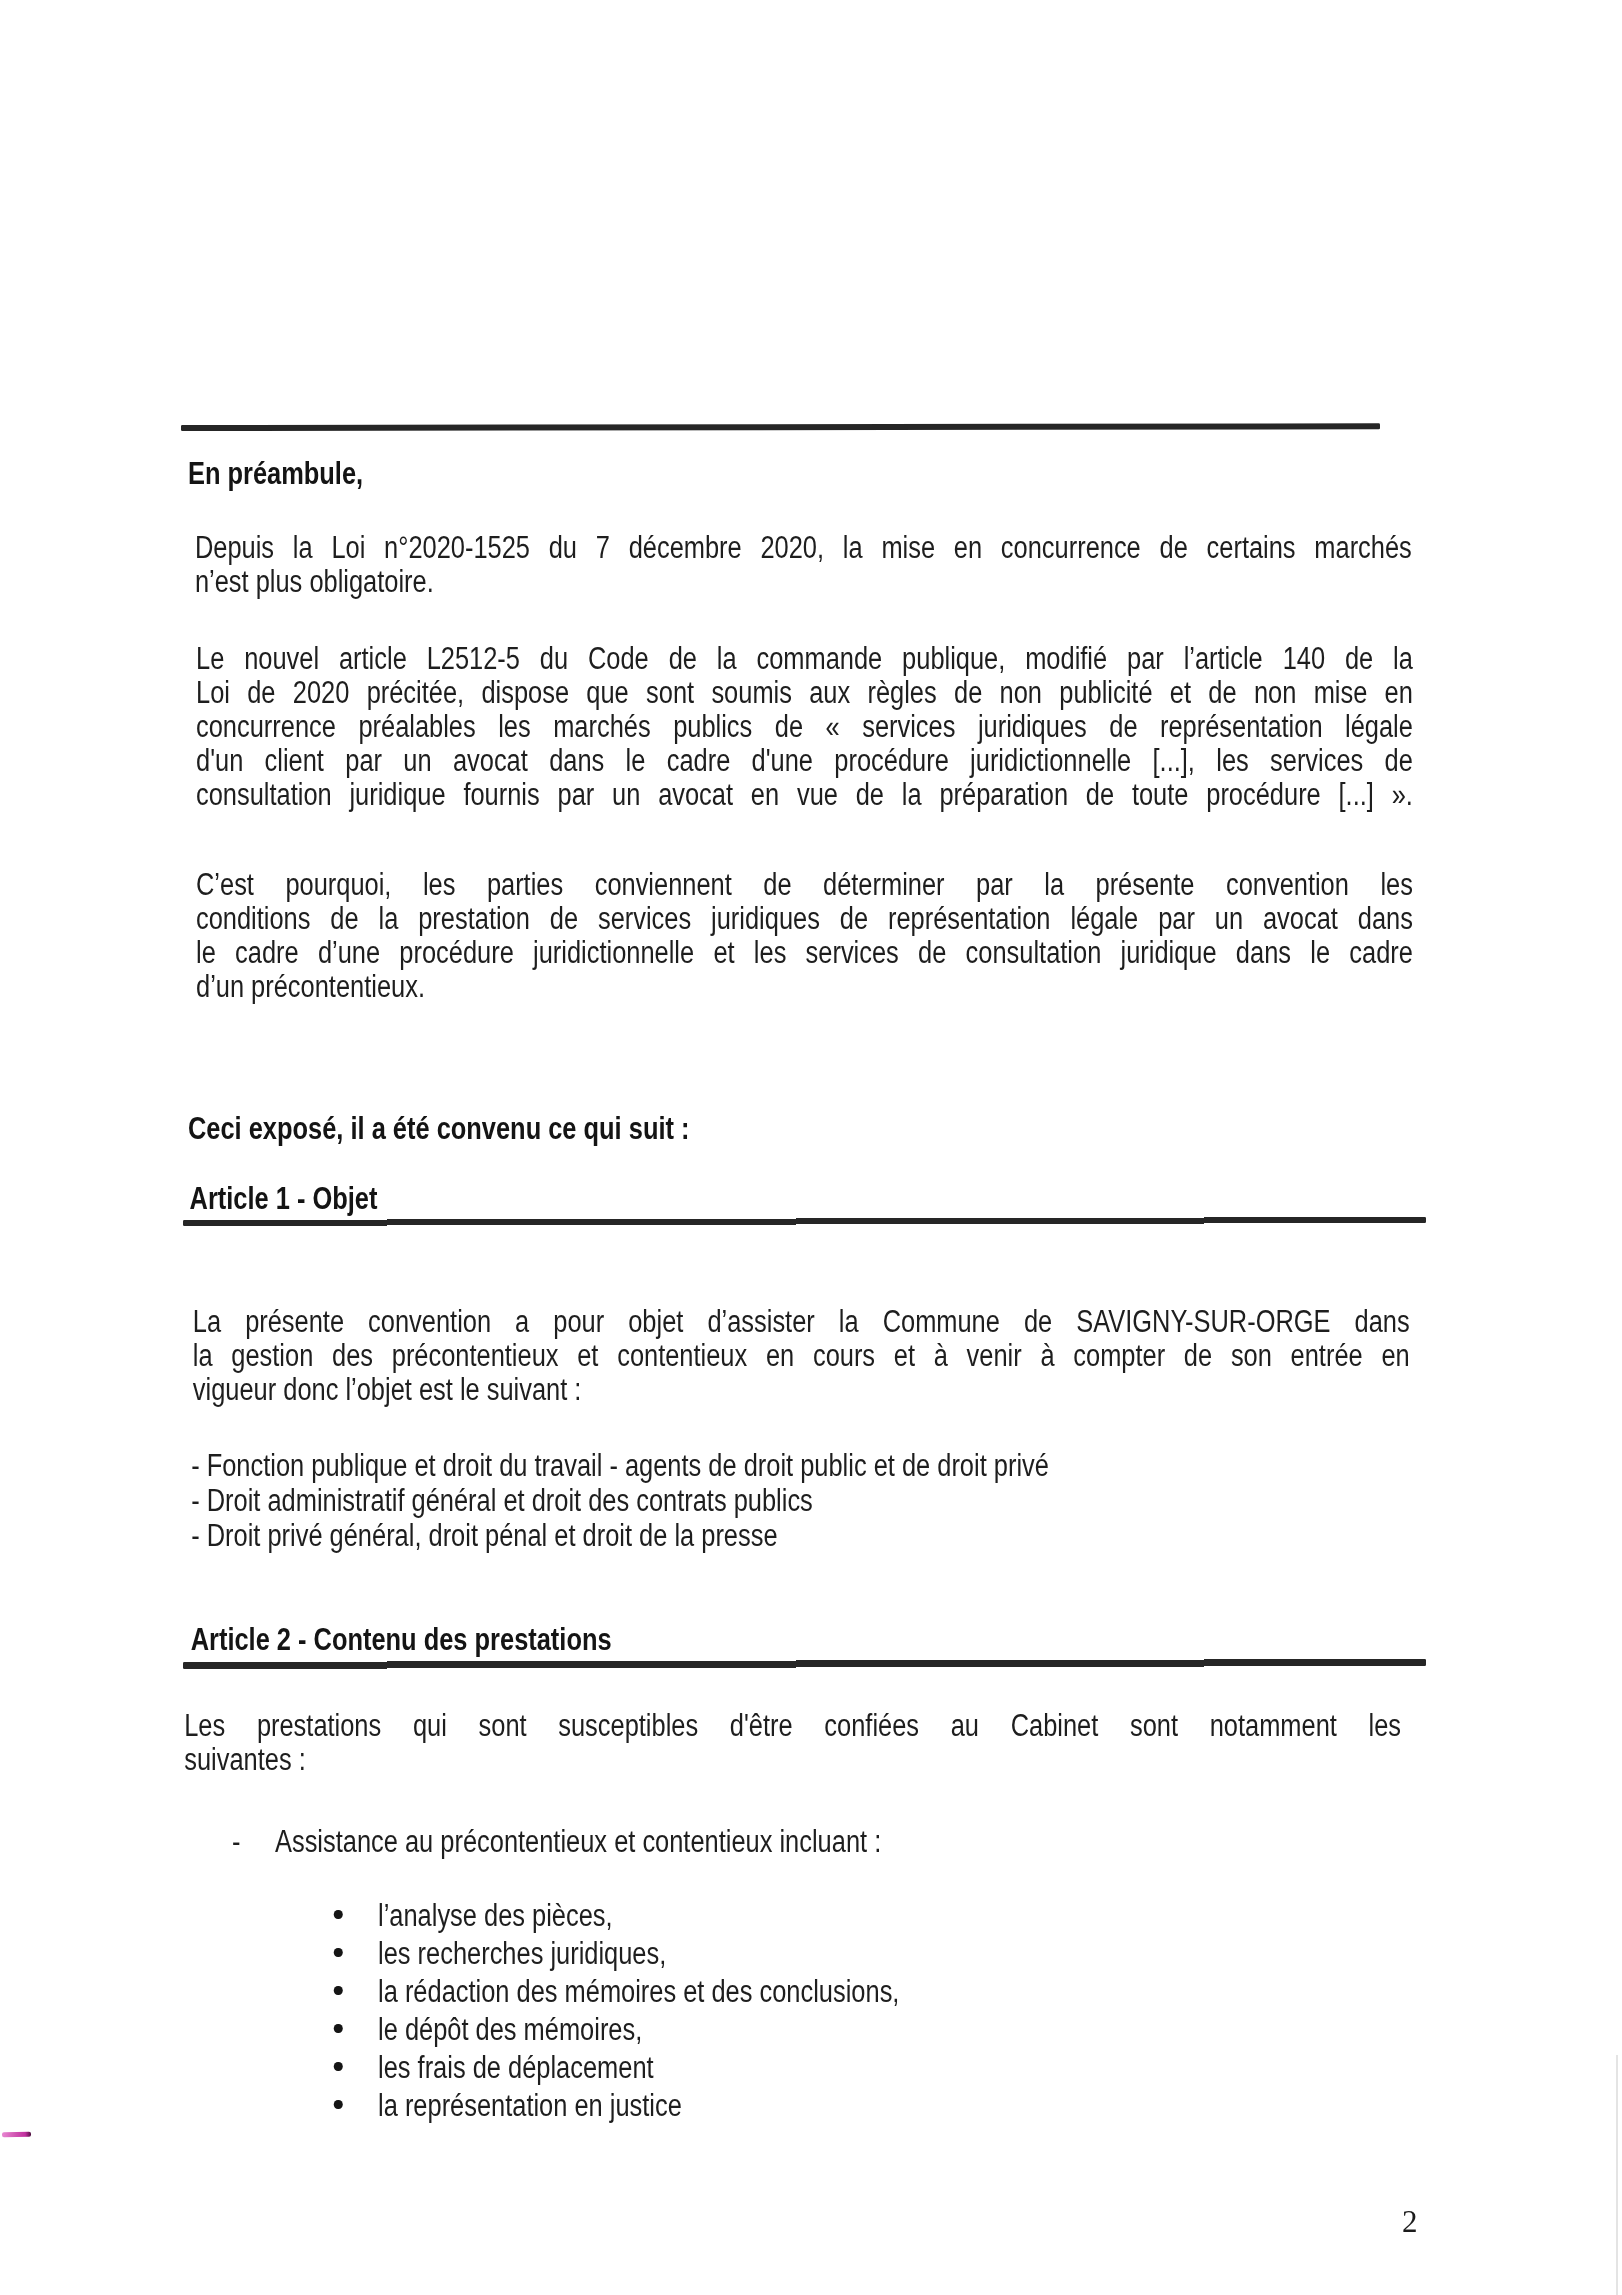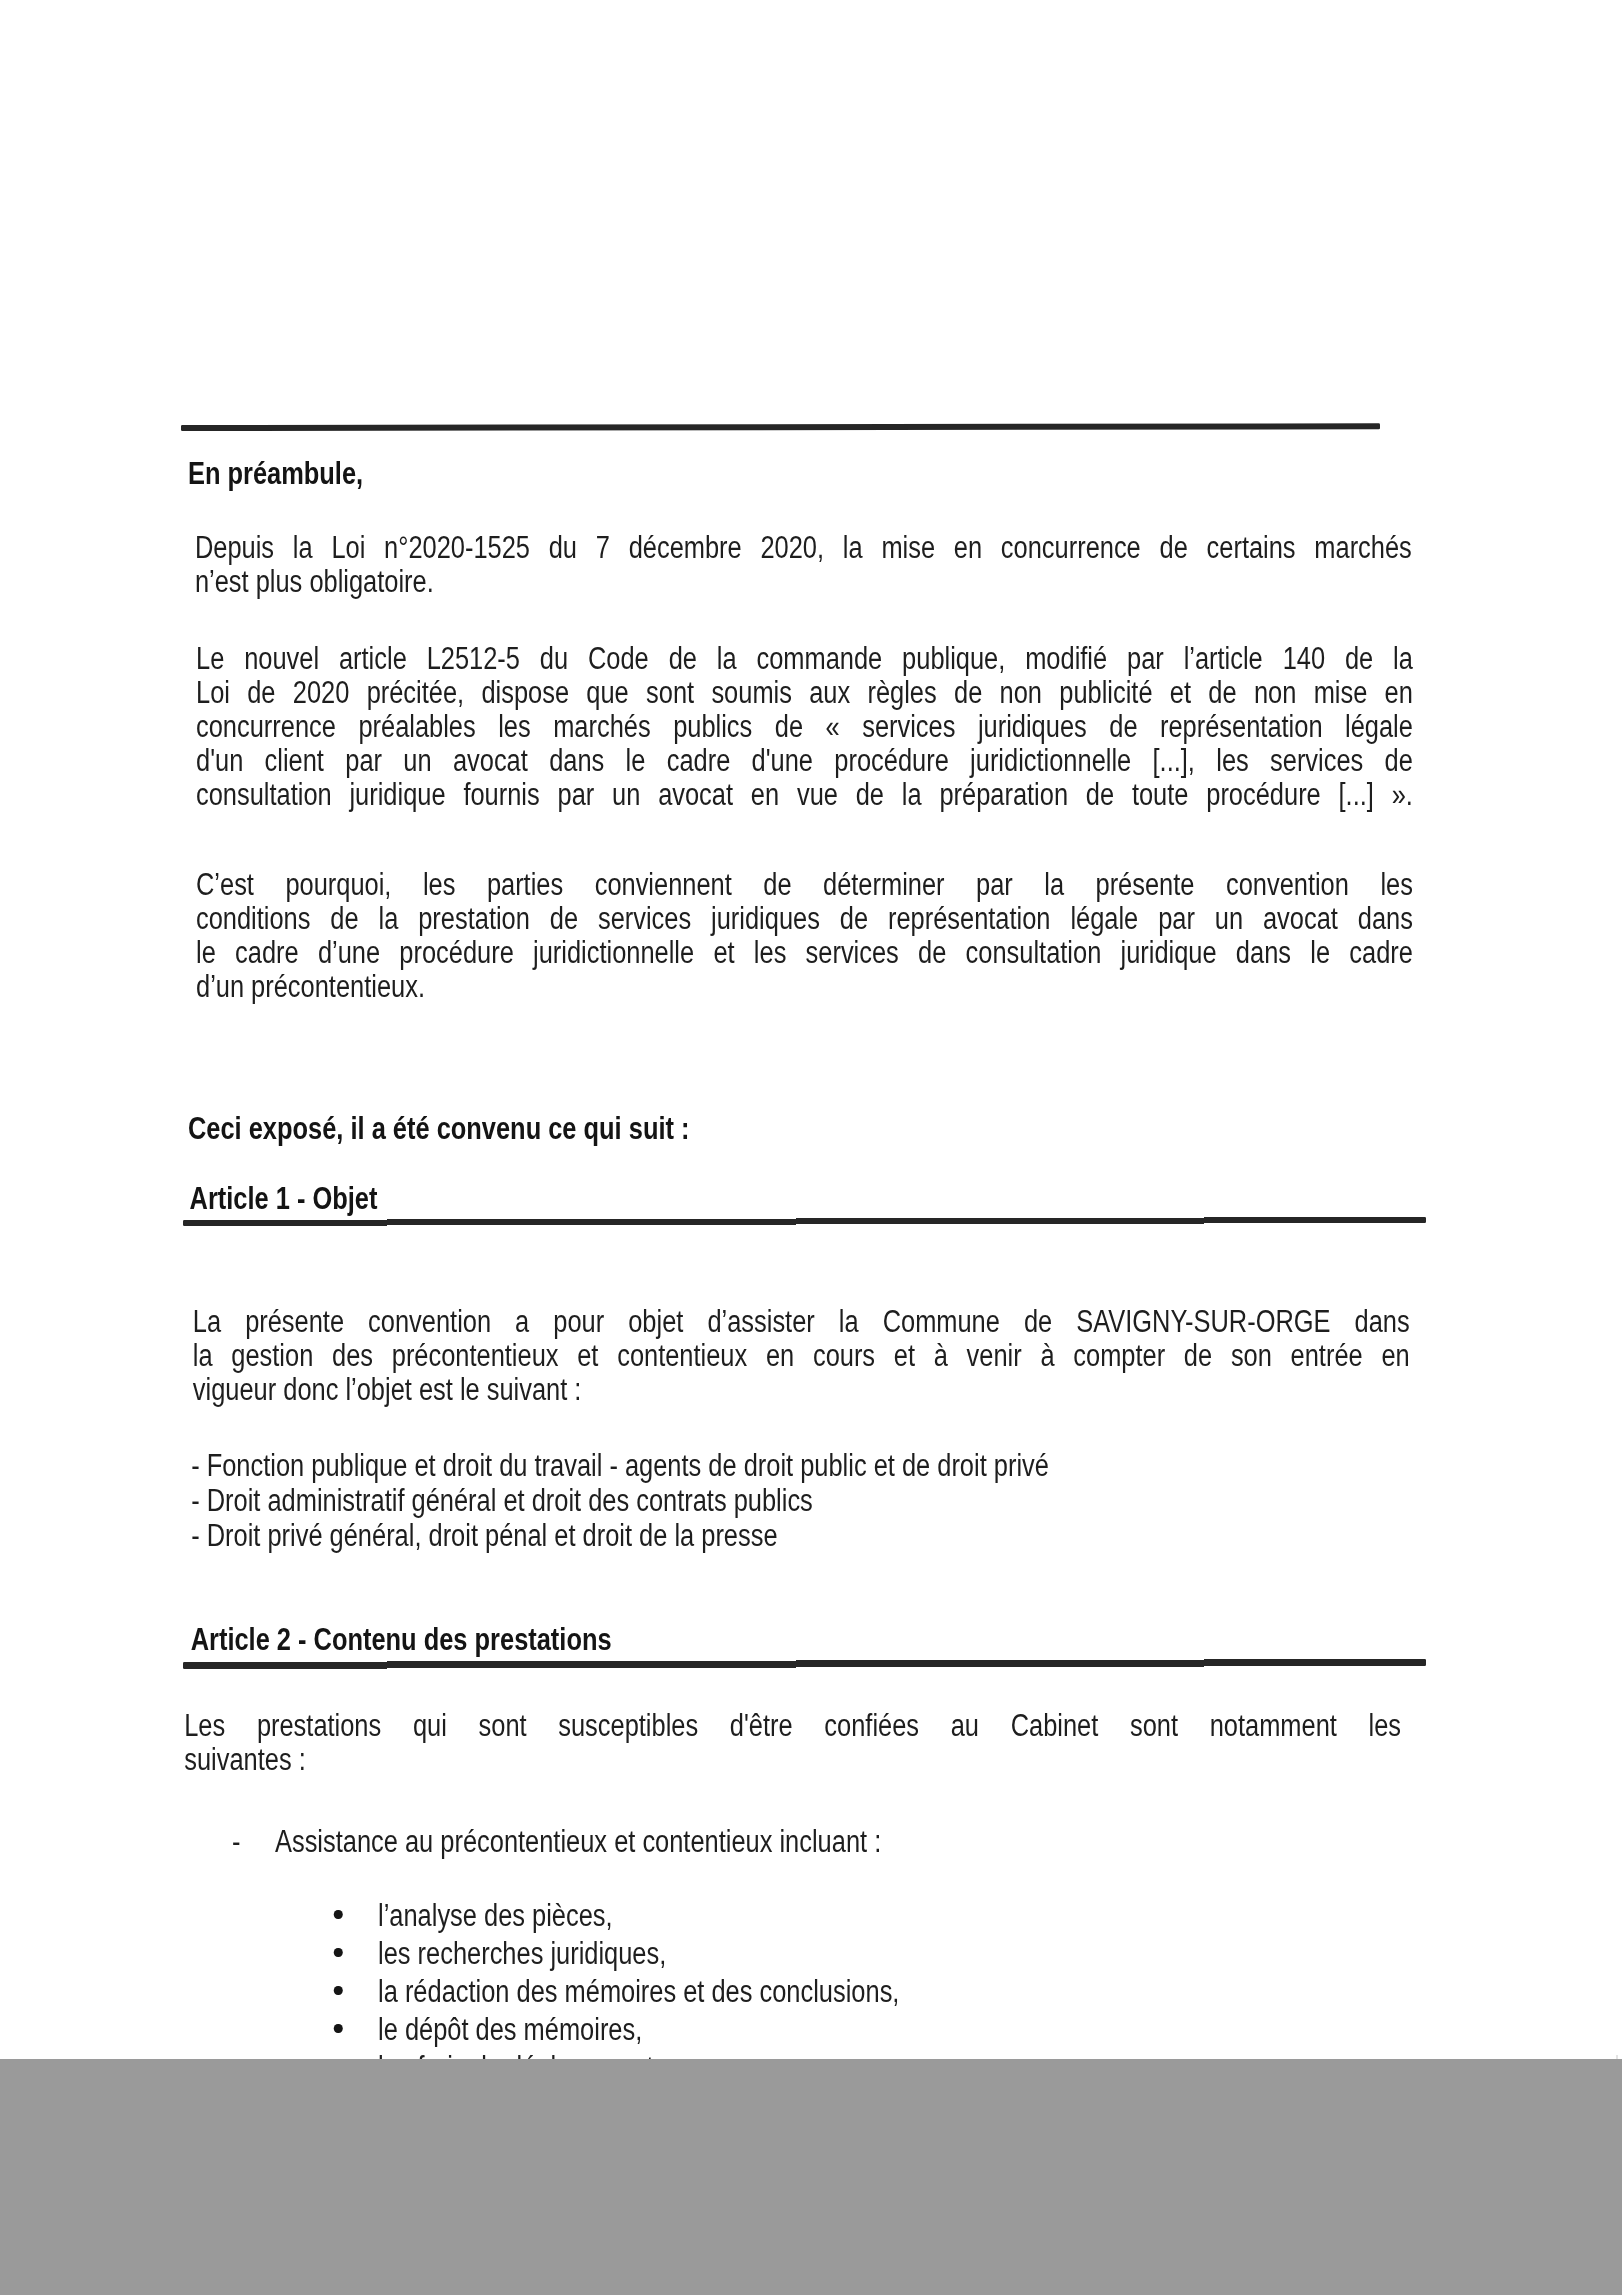--- a/index.html
+++ b/index.html
@@ -1,18 +1,18 @@
 <!DOCTYPE html>
 <html style="font-size:10.5px"><head>
 <meta charset="utf-8">
 <style>
   html,body{margin:0;padding:0;background:#9a9a9a;}
   #page{
     position:relative;
-    width:1622px;height:2059px;
+    width:1622px;height:2295px;
     background:#ffffff;
     overflow:hidden;
   }
   
   #content{
     position:absolute;left:196px;top:0;width:1484px;height:2295px;
     transform:scaleX(0.82);transform-origin:0 0;
     font-family:"Liberation Sans","DejaVu Sans",sans-serif;
     font-size:31px;line-height:34px;color:#1e1e1e;
   }

